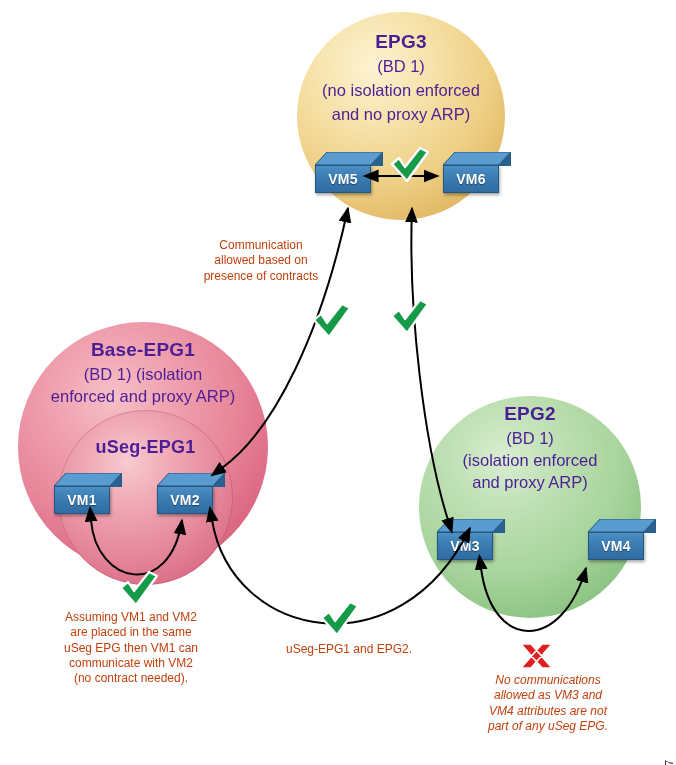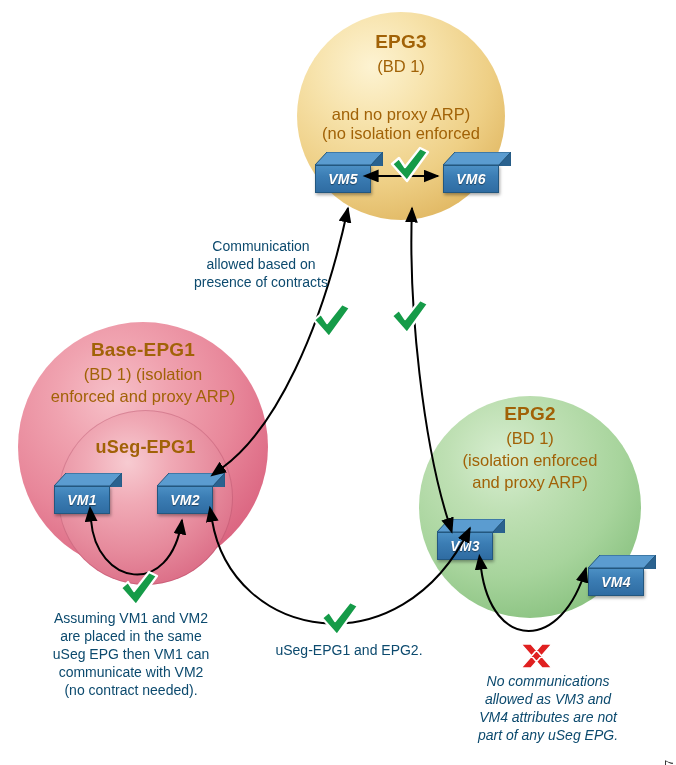--- a/index.html
+++ b/index.html
@@ -26,21 +26,21 @@
     position: absolute;
     border-radius: 50%;
     background: radial-gradient(closest-side, rgba(90,90,90,0.55), rgba(120,120,120,0.0) 78%);
     filter: blur(5px);
   }
   .epg-label {
     position: absolute;
     left: 0;
     right: 0;
     text-align: center;
-    color: #a16207;
+    color: #4c1d95;
     line-height: 1.22;
     pointer-events: none;
   }
   .epg-title {
     font-weight: bold;
     font-size: 19px;
     letter-spacing: 0.2px;
   }
   .epg-sub {
     font-size: 16.5px;
@@ -85,36 +85,35 @@
     top: 13px;
     width: 56px;
     height: 28px;
     background: linear-gradient(180deg, #4b8fc4 0%, #3b7db4 40%, #2f6ca2 100%);
     border: 1px solid #23577f;
     box-sizing: border-box;
     display: flex;
     align-items: center;
     justify-content: center;
     box-shadow: 1px 2px 3px rgba(0,0,0,0.35);
-    font-style: italic;
   }
   .vm .vm-label {
     color: #ffffff;
     font-size: 14px;
     font-weight: bold;
     text-shadow: 0 1px 1px rgba(0,0,0,0.45);
     letter-spacing: 0.2px;
   }
 
   
   .note {
     position: absolute;
     text-align: center;
-    font-size: 14px;
-    color: #0c4a6e;
+    font-size: 12px;
+    color: #c2410c;
     line-height: 1.28;
   }
 
   
   #overlay {
     position: absolute;
     left: 0; top: 0;
     width: 676px; height: 765px;
     pointer-events: none;
   }
@@ -135,21 +134,21 @@
 </head>
 <body>
 
 <div id="canvas">
 
   <div class="epg-shadow" style="left:302px; top:16px; width:212px; height:212px;"></div>
   <div class="epg" id="epg3" style="left:297px; top:12px; width:208px; height:208px;"></div>
 
   <div class="epg-label epg-title" style="top:30px; left:297px; width:208px;">EPG3</div>
   <div class="epg-label epg-sub" style="top:56px; left:297px; width:208px;">(BD 1)</div>
-  <div class="epg-label epg-sub" style="top:80px; left:283px; width:236px;margin-top:43px;">(no isolation enforced</div>
+  <div class="epg-label epg-sub" style="top:80px; left:283px; width:236px;">(no isolation enforced</div>
   <div class="epg-label epg-sub" style="top:104px; left:283px; width:236px;">and no proxy ARP)</div>
 
   <div class="vm" style="left:315px; top:152px;">
     <svg class="vm-top" viewBox="0 0 68 14">
       <polygon points="0,13 12,0 68,0 56,13" fill="#5b9cd0" stroke="#23577f" stroke-width="1"></polygon>
       <polygon points="56,13 68,0 68,27 56,41" fill="#2a628f" stroke="#23577f" stroke-width="1"></polygon>
     </svg>
     <div class="vm-face">
       <span class="vm-label">VM5</span>
     </div>
@@ -206,21 +205,21 @@
   <div class="vm" style="left:437px; top:519px;">
     <svg class="vm-top" viewBox="0 0 68 14">
       <polygon points="0,13 12,0 68,0 56,13" fill="#5b9cd0" stroke="#23577f" stroke-width="1"></polygon>
       <polygon points="56,13 68,0 68,27 56,41" fill="#2a628f" stroke="#23577f" stroke-width="1"></polygon>
     </svg>
     <div class="vm-face">
       <span class="vm-label">VM3</span>
     </div>
   </div>
 
-  <div class="vm" style="left:588px; top:519px;margin-top:36px;">
+  <div class="vm" style="left:588px; top:519px;">
     <svg class="vm-top" viewBox="0 0 68 14">
       <polygon points="0,13 12,0 68,0 56,13" fill="#5b9cd0" stroke="#23577f" stroke-width="1"></polygon>
       <polygon points="56,13 68,0 68,27 56,41" fill="#2a628f" stroke="#23577f" stroke-width="1"></polygon>
     </svg>
     <div class="vm-face">
       <span class="vm-label">VM4</span>
     </div>
   </div>
 
   <svg id="overlay" viewBox="0 0 676 765">

